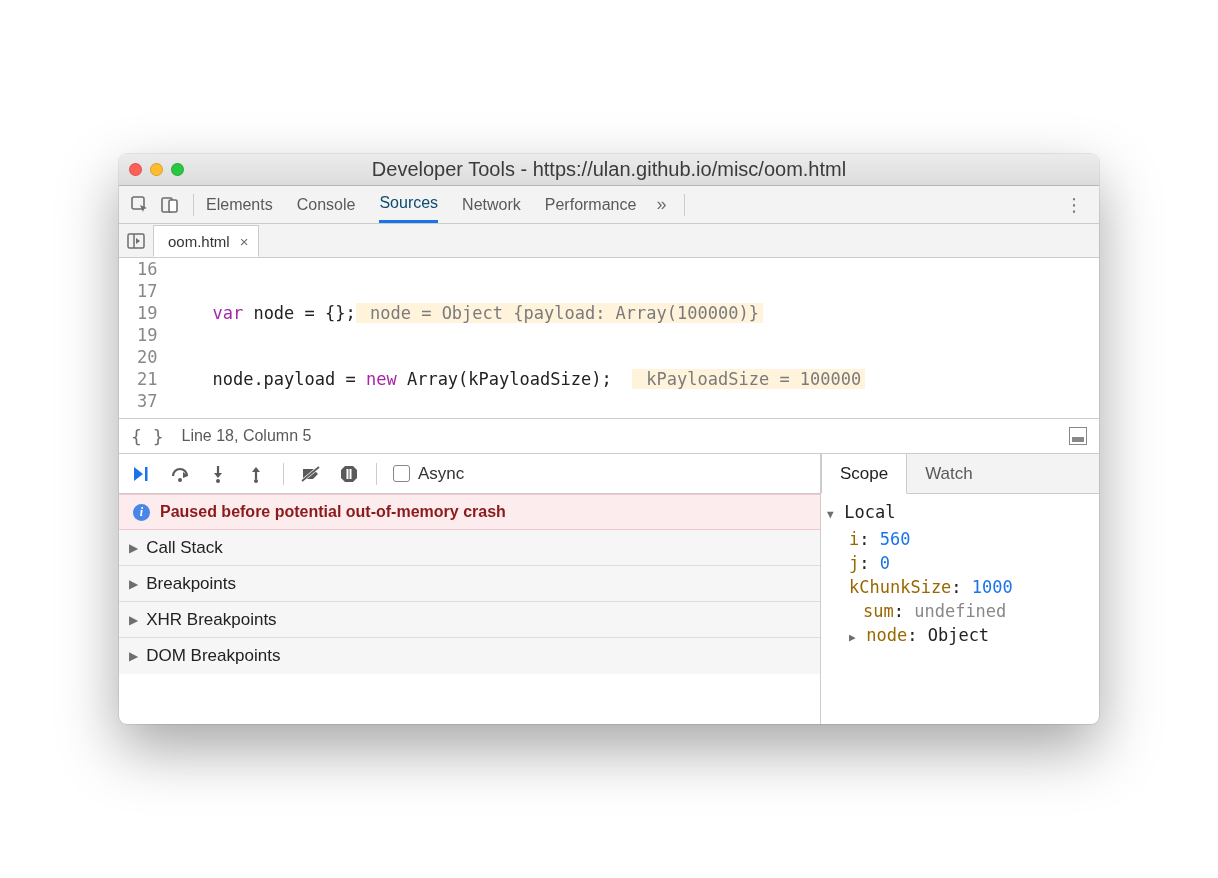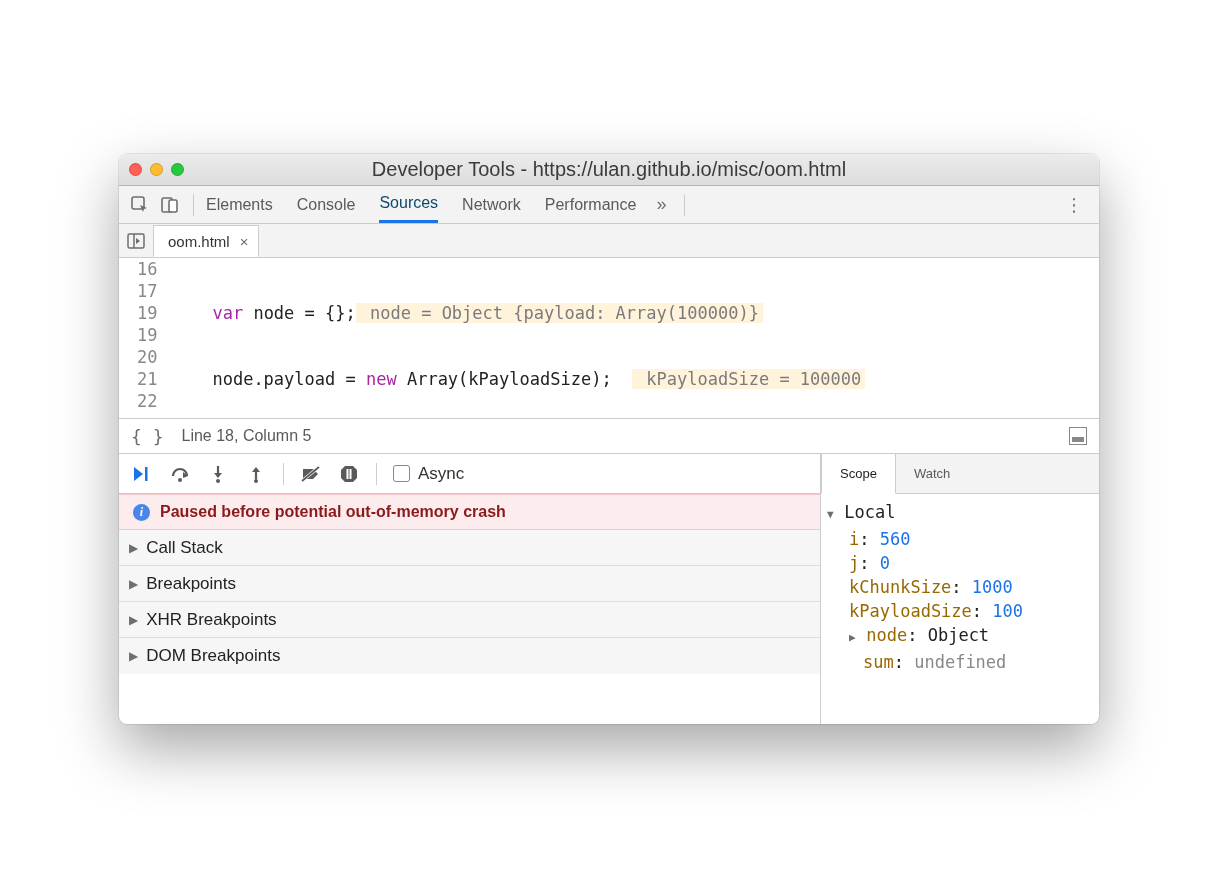--- a/index.html
+++ b/index.html
@@ -101,21 +101,21 @@
     color: #8b1a1a; font-weight: 600; font-size: 16px;
   }
   .alert .info-icon { width:17px;height:17px;border-radius:50%;background:#4a86e8;color:#fff;display:flex;align-items:center;justify-content:center;font-size:12px;font-weight:bold;font-style:italic;font-family:Georgia, serif;}
   .section {
     display:flex; align-items:center; height: 36px; padding: 0 10px;
     border-bottom: 1px solid #ddd; font-size: 17px; color:#222; background:#f6f6f6;
   }
   .section .tri { margin-right: 8px; color:#6e6e6e; font-size:12px;}
   .right-tabs {
     display:flex; height: 40px; border-bottom:1px solid #ccc; border-left:1px solid #ccc;
-    background:#f3f3f3; font-size:13px;
+    background:#f3f3f3; font-size:17px;
   }
   .right-tab { padding: 0 18px; display:flex; align-items:center; color:#5a5a5a;}
   .right-tab.active { background:#fff; border:1px solid #ccc; border-bottom:1px solid #fff; margin:-1px 0 -1px -1px; color:#222;}
   .scope { padding: 6px 8px 6px 6px; font-family: Menlo, Consolas, monospace; font-size: 17px; line-height: 24px; color:#222; overflow:hidden;}
   .scope .tri { color:#6e6e6e; font-size:11px; margin-right:4px;}
   .scope .row { white-space: nowrap; }
   .var { color: #986801; }
   .val-num { color:#1a73e8; }
   .val-obj { color:#222; }
   .val-undef { color:#888; }
@@ -176,21 +176,21 @@
   </div>
 
   <div class="editor">
     <div class="gutter">
       <div>16</div>
       <div>17</div>
       <div>19</div>
       <div>19</div>
       <div>20</div>
       <div>21</div>
-      <div>22</div>
+      <div>37</div>
     </div>
     <div class="code">
       <div class="line">    <span class="kw">var</span><span> node = {};</span><span class="ov" style="position:static"> node = Object {payload: Array(100000)}</span></div>
       <div class="line">    <span>node.payload = </span><span class="kw">new</span><span> Array(kPayloadSize);</span>  <span class="ov" style="position:static"> kPayloadSize = 100000</span></div>
       
       
       
       
       
     </div>
@@ -278,19 +278,18 @@
     <div class="right">
       <div class="right-tabs">
         <div class="right-tab active">Scope</div>
         <div class="right-tab">Watch</div>
       </div>
       <div class="scope">
         <div class="row"><span class="tri">▼ </span><span>Local</span></div>
         <div class="row indent1"><span class="var">i</span>: <span class="val-num">560</span></div>
         <div class="row indent1"><span class="var">j</span>: <span class="val-num">0</span></div>
         <div class="row indent1"><span class="var">kChunkSize</span>: <span class="val-num">1000</span></div>
-        <div class="row indent1"><span class="var">kPayloadSize</span>: <span class="val-num">100</span></div>
+        <div class="row indent2" style="padding-left:36px"><span class="var">sum</span>: <span class="val-undef">undefined</span></div>
         <div class="row indent1"><span class="tri">▶ </span><span class="var">node</span>: <span class="val-obj">Object</span></div>
-        <div class="row indent2" style="padding-left:36px"><span class="var">sum</span>: <span class="val-undef">undefined</span></div>
       </div>
     </div>
   </div>
 </div>
 
 </body></html>

